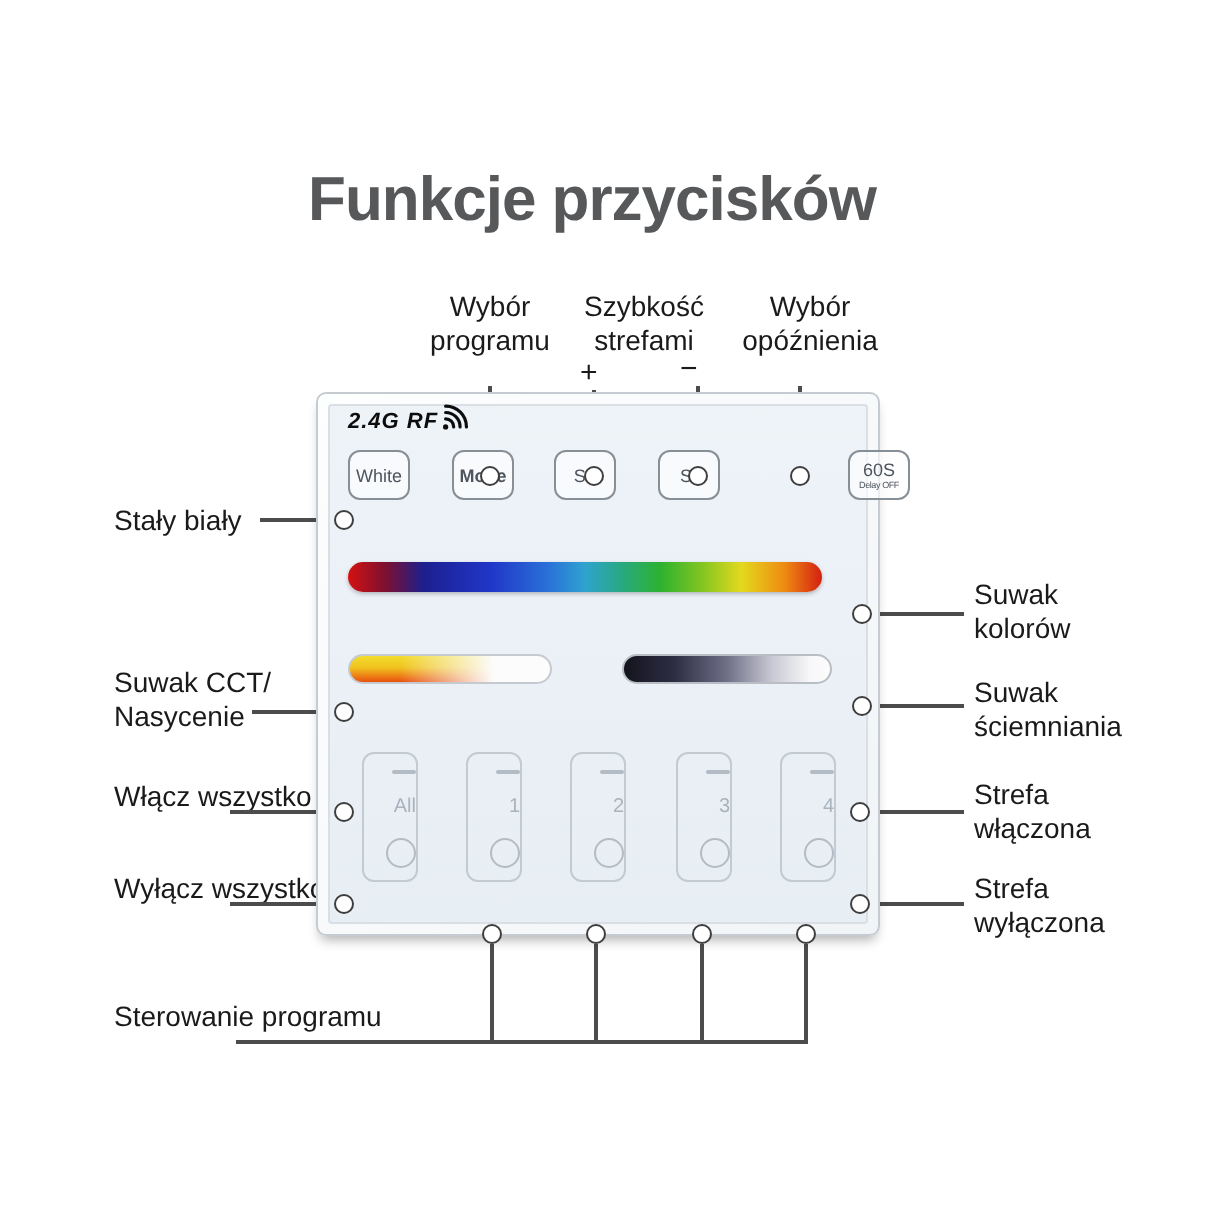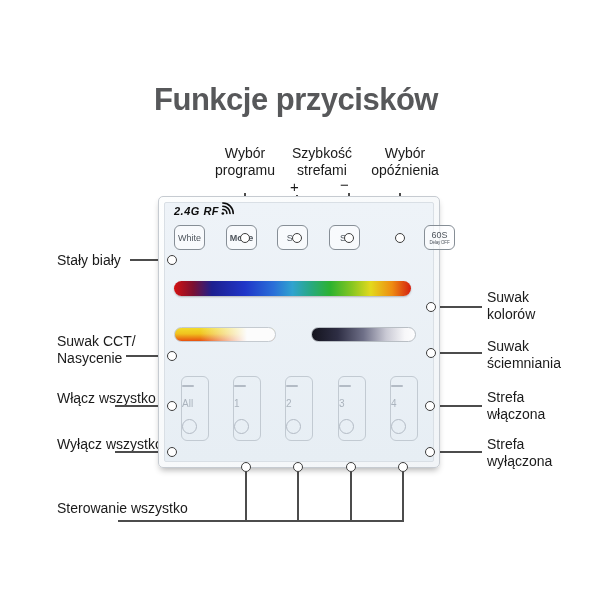--- a/index.html
+++ b/index.html
@@ -93,21 +93,21 @@
     box-shadow:0 1px 2px rgba(0,0,0,0.25);}
   .slider-cct{left:15px;top:130px;width:102px;height:15px;border:1px solid #c4cad0;
     background:linear-gradient(to right,rgba(255,255,255,0) 25%,#fcfcfc 72%),
                linear-gradient(to bottom,#f2dc2c 0%,#f0c21e 45%,#e8500f 100%);}
   .slider-dim{left:152px;top:130px;width:105px;height:15px;border:1px solid #b8bec4;
     background:linear-gradient(to right,#14141e 0%,#2e2e44 25%,#6f7088 50%,
                #c9c9d4 72%,#f7f7f9 90%,#fdfdfe 100%);}
 
   .zone-btn{position:absolute;top:179px;width:28px;height:65px;box-sizing:border-box;
             border:1px solid #c2cad2;border-radius:6px;
-            display:flex;flex-direction:column;align-items:flex-start;justify-content:space-between;
+            display:flex;flex-direction:column;align-items:flex-end;justify-content:space-between;
             padding:8px 0 6px 0;}
   .z-all{left:22px;} .z-1{left:74px;} .z-2{left:126px;} .z-3{left:179px;} .z-4{left:231px;}
   .zone-dash{width:12px;height:2px;background:#b3bbc5;border-radius:1px;}
   .zone-label{font-size:10px;color:#aab3bd;}
   .zone-circle{width:15px;height:15px;border:1.5px solid #b3bbc5;border-radius:50%;box-sizing:border-box;}
 </style>
 </head>
 <body>
 
 <div class="stage">
@@ -121,21 +121,21 @@
   <div class="lbl center lbl-wybor-opoznienia">Wybór
 opóźnienia</div>
   <div class="sign sign-plus">+</div>
   <div class="sign sign-minus">−</div>
 
   <div class="lbl lbl-staly-bialy">Stały biały</div>
   <div class="lbl lbl-wlacz">Włącz wszystko</div>
   <div class="lbl lbl-suwak-cct">Suwak CCT/
 Nasycenie</div>
   <div class="lbl lbl-wylacz">Wyłącz wszystko</div>
-  <div class="lbl lbl-sterowanie">Sterowanie wszystko</div>
+  <div class="lbl lbl-sterowanie">Sterowanie programu</div>
 
   <div class="lbl lbl-suwak-kolorow">Suwak
 kolorów</div>
   <div class="lbl lbl-suwak-sciemniania">Suwak
 ściemniania</div>
   <div class="lbl lbl-strefa-wlaczona">Strefa
 włączona</div>
   <div class="lbl lbl-strefa-wylaczona">Strefa
 wyłączona</div>
 

